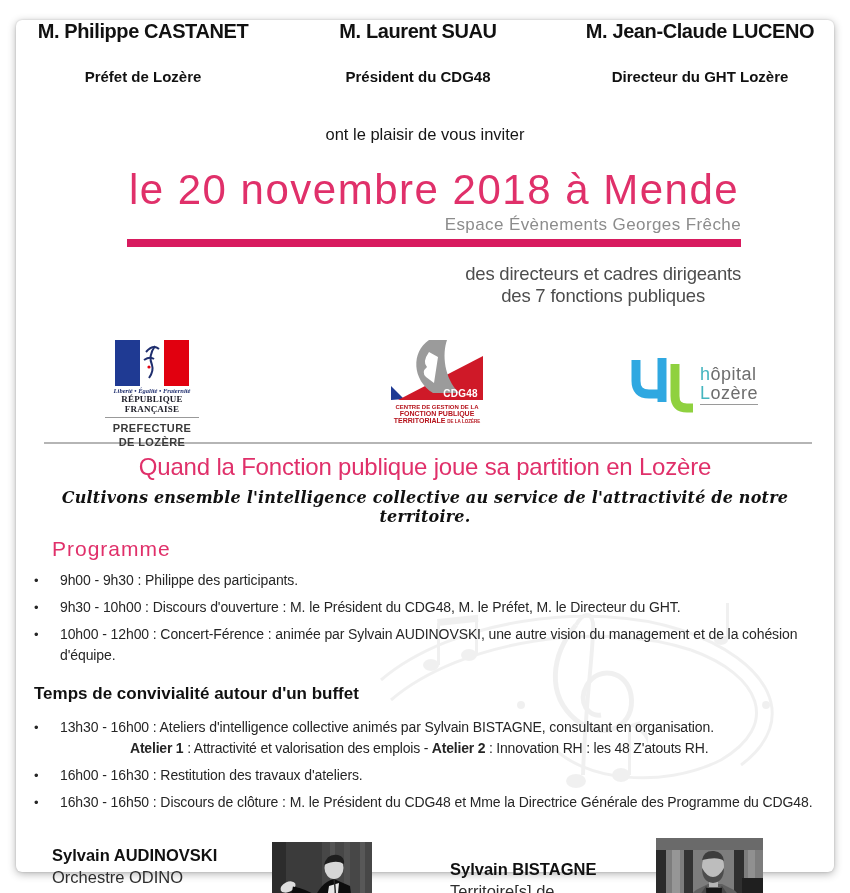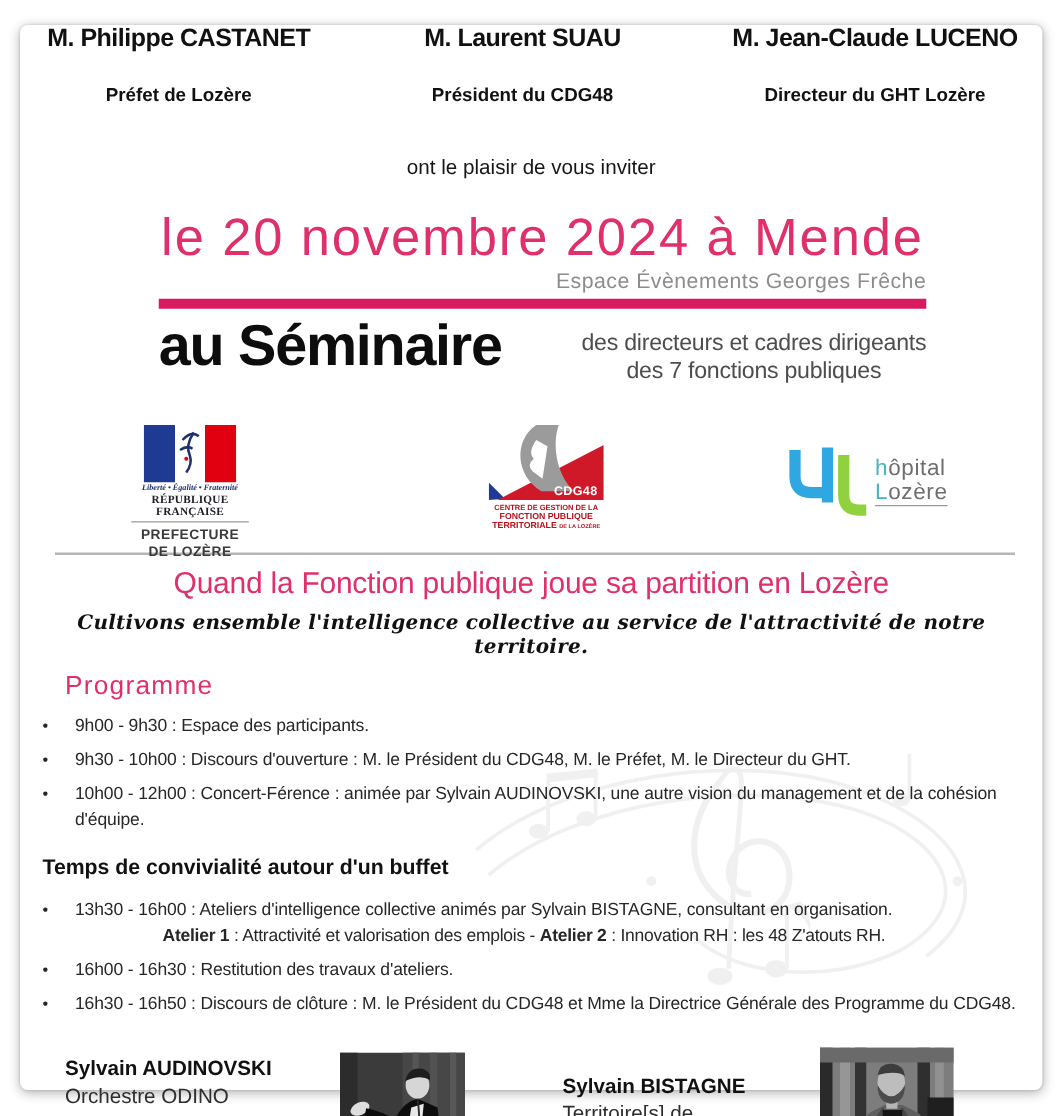--- a/index.html
+++ b/index.html
@@ -121,25 +121,24 @@
     </div>
     <div class="name-col col3">
       <div class="person-name">M. Jean-Claude LUCENO</div>
       <div class="person-title">Directeur du GHT Lozère</div>
     </div>
   </div>
 
   <div class="invite-line">ont le plaisir de vous inviter</div>
 
   <div class="event-block">
-    <div class="date-line">le 20 novembre 2024 à Mende</div>
+    <div class="date-line">le 20 novembre 2018 à Mende</div>
     <div class="venue-line">Espace Évènements Georges Frêche</div>
     <div class="pink-bar"></div>
     <div class="seminar-row">
-      <div class="seminar-title">au Séminaire</div>
       <div class="seminar-sub">
         <div>des directeurs et cadres dirigeants</div>
         <div>des 7 fonctions publiques</div>
       </div>
     </div>
   </div>
 
   <div class="logos-row">
 
     <div class="logo-pref">
@@ -196,21 +195,21 @@
   </div>
 
   <div class="divider"></div>
 
   <div class="theme-title">Quand la Fonction publique joue sa partition en Lozère</div>
   <div class="tagline">Cultivons ensemble l'intelligence collective au service de l'attractivité de notre territoire.</div>
 
   <div class="prog-heading">Programme</div>
 
   <ul class="prog-list">
-    <li>9h00 - 9h30 : Espace des participants.</li>
+    <li>9h00 - 9h30 : Philippe des participants.</li>
     <li>9h30 - 10h00 : Discours d'ouverture : M. le Président du CDG48, M. le Préfet, M. le Directeur du GHT.</li>
     <li>10h00 - 12h00 : Concert-Férence : animée par Sylvain AUDINOVSKI, une autre vision du management et de la cohésion d'équipe.</li>
   </ul>
 
   <div class="buffet-line">Temps de convivialité autour d'un buffet</div>
 
   <ul class="prog-list list2">
     <li>
       <span>13h30 - 16h00 : Ateliers d'intelligence collective animés par Sylvain BISTAGNE, consultant en organisation.</span>
       <div class="atelier-line">

